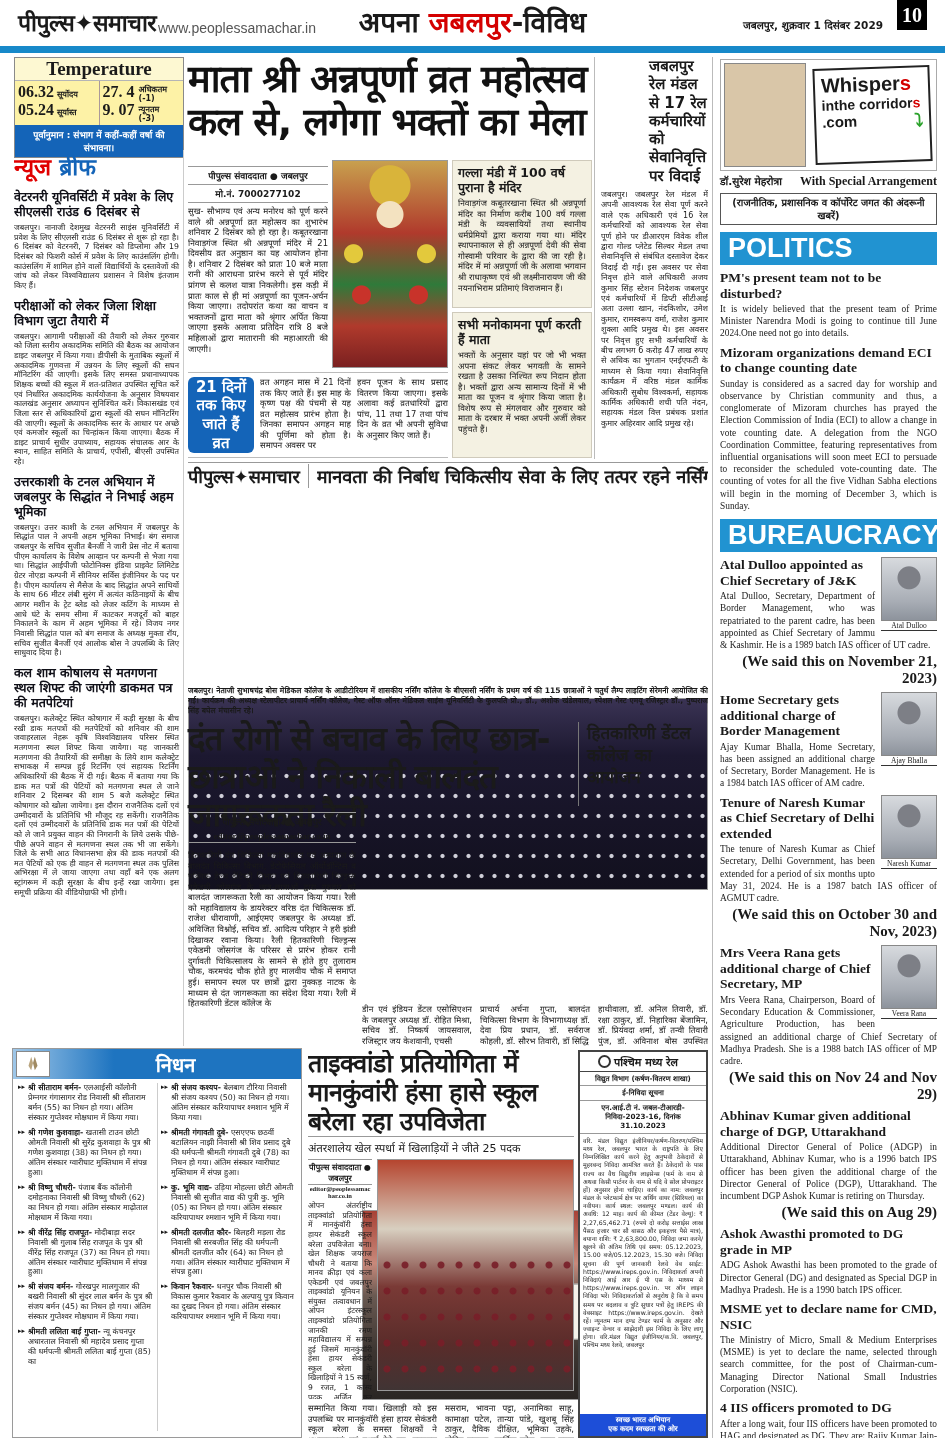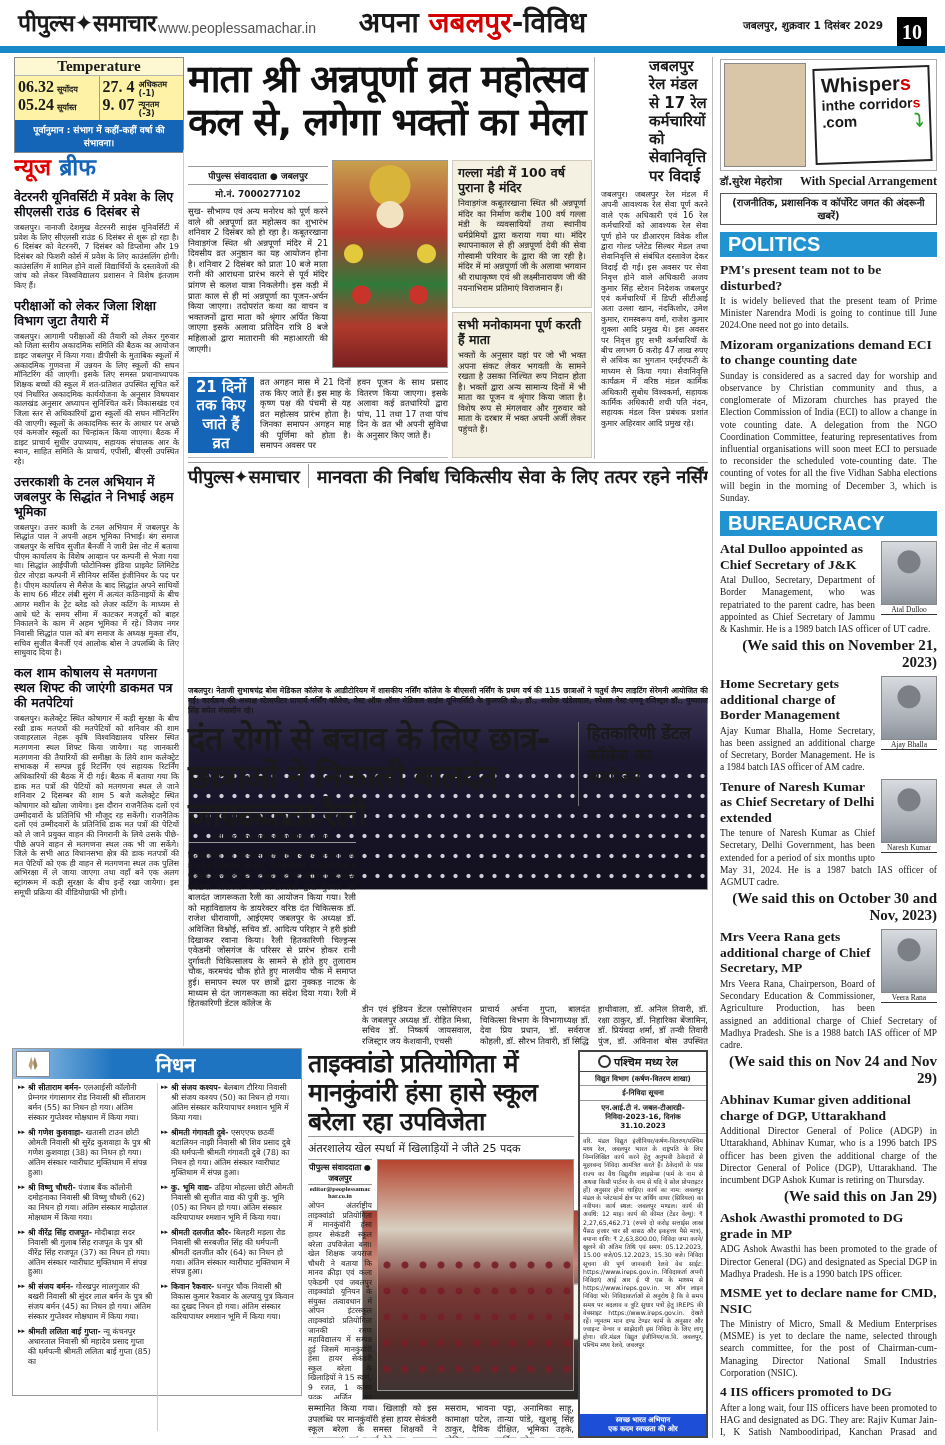--- a/index.html
+++ b/index.html
@@ -19,42 +19,42 @@
   .mast-title { font-size:28px; font-weight:bold; }
   .mast-title .red { color:#d40000; }
   .mast-date { font-size:10.5px; font-weight:bold; }
   .pageno { background:#000; color:#fff; font-weight:bold; font-size:20px; width:30px; height:30px;
             display:flex; align-items:center; justify-content:center; }
   .blue-bar { background:#1789c9; }
 
   
   .temp-box { border:1px solid #8a8a8a; background:#fdf2a6; }
   .temp-head { background:#fdf8d2; text-align:center; font-family:"Liberation Serif",serif;
-               font-weight:bold; font-size:15px; border-bottom:1px solid #b5b5b5; }
+               font-weight:bold; font-size:19px; border-bottom:1px solid #b5b5b5; }
   .temp-grid { display:flex; font-size:9px; }
   .temp-cell { padding:2px 3px; }
   .temp-big { font-size:16px; font-weight:bold; font-family:"Liberation Serif",serif; }
   .temp-lab { font-size:8px; font-weight:bold; }
   .forecast { background:#1464b8; color:#fff; font-size:9px; font-weight:bold; text-align:center; padding:3px 2px; }
 
   .nb-title { font-size:23px; font-weight:bold; }
   .nb-title .r { color:#e00000; } .nb-title .b { color:#1464b8; }
   .nb-item h3 { font-size:12.5px; line-height:1.2; margin:7px 0 4px; color:#101018; }
   .nb-item p { font-size:7.8px; line-height:1.24; }
 
   
   .main-head { font-size:38px; line-height:1.12; font-weight:bold; letter-spacing:-1px; color:#111; }
   .byline { font-size:9px; font-weight:bold; text-align:center; }
   .smallbody { font-size:8.4px; line-height:1.26; }
   .subbox { background:#f4f1e2; border:1px solid #cfcabb; padding:4px 5px; }
   .subbox h4 { font-size:12.5px; line-height:1.2; margin-bottom:3px; }
   .vrat-band { display:flex; border-top:1px solid #bbb; border-bottom:1px solid #bbb; padding:4px 0; gap:6px; }
   .vrat-blue { background:#1464b8; color:#fff; font-weight:bold; font-size:15px; line-height:1.25;
                width:66px; flex:0 0 66px; display:flex; align-items:center; justify-content:center;
-               text-align:center; padding:4px; }
+               text-align:center; padding:4px;border-radius:6px; }
 
   .rail-col { border-left:1px solid #bbb; padding-left:6px; }
   .rail-col h2 { font-size:15px; line-height:1.22; margin-bottom:5px;margin-left:48px; }
   .rail-col p { font-size:8px; line-height:1.3; }
 
   
   .nur-brand { font-size:18px; font-weight:bold; border-right:1px solid #999; padding-right:8px; }
   .nur-head { font-size:18px; font-weight:bold; white-space:nowrap; }
   .caption { font-size:7.6px; font-weight:bold; line-height:1.3; }
 
@@ -114,21 +114,21 @@
   .tender-head { display:flex; align-items:center; gap:3px; border-bottom:1px solid #444; padding:2px 18px; }
   .tender-logo { width:13px; height:13px; border-radius:50%; border:2px solid #333; flex:0 0 13px; }
   .tender-title { font-size:11px; font-weight:bold; }
   .tender-sub { font-size:7.2px; font-weight:bold; text-align:center; line-height:1.3; border-bottom:1px solid #999; padding:2px; }
   .tender-body { font-size:6.2px; line-height:1.32; padding:3px; text-align:justify; }
   .tender-foot { background:#1d4ed8; color:#fff; font-size:7px; font-weight:bold; text-align:center; padding:2px; line-height:1.3; }
 
   
   .rr { border-left:1px solid #bbb; padding:2px 0 0 7px; }
   .rr-bar { background:#2193d1; color:#fff; font-family:"Liberation Sans",sans-serif; font-weight:bold;
-            font-size:20px; padding:1px 8px; margin:7px 0 4px; }
+            font-size:27px; padding:1px 8px; margin:7px 0 4px; }
   .rr h3 { font-family:"Liberation Serif",serif; font-size:13.5px; line-height:1.15; margin:5px 0 2px; }
   .rr p  { font-family:"Liberation Serif",serif; font-size:9.4px; line-height:1.3; text-align:justify; }
   .rr .note { text-align:right; font-size:15px; font-weight:bold; margin:2px 0; font-family:"Liberation Serif",serif; }
   .clr { clear:both; }
   .wh-row { display:flex; gap:6px; border:1px solid #aaa; padding:3px; }
   .wh-logo { flex:1; border:2px solid #222; transform:rotate(-2deg); margin:4px 2px; padding:4px 6px;
              font-family:"Liberation Sans",sans-serif; }
   .wh-l1 { font-size:20px; font-weight:bold; }
   .wh-l2 { font-size:14px; font-weight:bold; }
   .wh-l3 { font-size:15px; font-weight:bold; }
@@ -142,21 +142,21 @@
 </head>
 <body>
 
 <div class="sheet">
 
   <div class="abs" style="left:0;top:6;width:945px;height:40px;">
     <div class="abs mast-logo hi" style="left:18px;top:6px;">पीपुल्स✦समाचार</div>
     <div class="abs mast-web sans" style="left:158px;top:20px;">www.peoplessamachar.in</div>
     <div class="abs mast-title hi" style="left:0;top:2px;width:945px;text-align:center;"><span>अपना </span><span class="red">जबलपुर</span><span>-विविध</span></div>
     <div class="abs mast-date hi" style="right:62px;top:18px;">जबलपुर, शुक्रवार 1 दिसंबर 2029</div>
-    <div class="abs pageno en" style="right:18px;top:17px;">10</div>
+    <div class="abs pageno en" style="right:18px;top:0;">10</div>
   </div>
   <div class="abs blue-bar" style="left:0;top:46px;width:945px;height:7px;"></div>
 
   <div class="abs temp-box" style="left:14px;top:57px;width:170px;">
     <div class="temp-head">Temperature</div>
     <div class="temp-grid">
       <div class="temp-cell" style="flex:1;border-right:1px solid #b5a;border-right-color:#a99;">
         <div><span class="temp-big">06.32</span> <b class="temp-lab">सूर्योदय</b></div>
         <div><span class="temp-big">05.24</span> <b class="temp-lab">सूर्यास्त</b></div>
       </div>
@@ -242,21 +242,21 @@
 
   <div class="abs ph ph-rally" style="left:362px;top:810px;width:346px;height:190px;">
     <div class="banner">Happy Children's Day</div>
   </div>
   <div class="abs clip" style="left:362px;top:1004px;width:346px;height:42px;display:flex;gap:8px;">
     <div class="smallbody just" style="flex:1;">डीन एवं इंडियन डेंटल एसोसिएशन के जबलपुर अध्यक्ष डॉ. रोहित मिश्रा, सचिव डॉ. निष्कर्ष जायसवाल, रजिस्ट्रार जय केशवानी, एचसी</div>
     <div class="smallbody just" style="flex:1;">प्राचार्य अर्चना गुप्ता, बालदंत चिकित्सा विभाग के विभागाध्यक्ष डॉ. देवा प्रिय प्रधान, डॉ. सर्वराज कोहली, डॉ. सौरभ तिवारी, डॉ सिद्धि</div>
     <div class="smallbody just" style="flex:1;">हाथीवाला, डॉ. अनिल तिवारी, डॉ. रक्षा ठाकुर, डॉ. निहारिका बेंजामिन, डॉ. प्रियंवदा शर्मा, डॉ तन्वी तिवारी पुंज, डॉ. अविनाश बोस उपस्थित रहे।</div>
   </div>
 
-  <div class="abs obit-box" style="left:12px;top:1048px;width:290px;height:348px;">
+  <div class="abs obit-box" style="left:12px;top:1048px;width:290px;height:390px;">
     <div class="obit-head">
       <div class="icon-box">
         <svg width="18" height="18" viewBox="0 0 20 20">
             <path d="M8 2 L10 9 L8 17 L5 12 Z" fill="#b9a47e"></path>
             <path d="M12 2 L10 9 L12 17 L15 12 Z" fill="#a08a62"></path>
           </svg>
       </div>
       <div class="obit-title">निधन</div>
     </div>
     <div class="obit-cols clip" style="height:356px;">
@@ -366,21 +366,21 @@
           <div class="img"></div>
           <div class="cap">Veera Rana</div>
         </div>
       <h3>Mrs Veera Rana gets additional charge of Chief Secretary, MP</h3>
       <p>Mrs Veera Rana, Chairperson, Board of Secondary Education &amp; Commissioner, Agriculture Production, has been assigned an additional charge of Chief Secretary of Madhya Pradesh. She is a 1988 batch IAS officer of MP cadre.</p>
       <div class="note clr">(We  said this on Nov 24 and Nov 29)</div>
     </div>
     <div>
       <h3>Abhinav Kumar given additional charge of DGP, Uttarakhand</h3>
       <p>Additional Director General of Police (ADGP) in Uttarakhand, Abhinav Kumar, who is a 1996 batch IPS officer has been given the additional charge of the Director General of Police (DGP), Uttarakhand. The incumbent DGP Ashok Kumar is retiring on Thursday.</p>
-      <div class="note">(We  said this on Jan 29)</div>
+      <div class="note">(We  said this on Aug 29)</div>
     </div>
     <div>
       <h3>Ashok Awasthi promoted to DG grade in MP</h3>
       <p>ADG Ashok Awasthi has been promoted to the grade of Director General (DG) and designated as Special DGP in Madhya Pradesh. He is a 1990 batch IPS officer.</p>
     </div>
     <div>
       <h3>MSME yet to declare name for CMD, NSIC</h3>
       <p>The Ministry of Micro, Small &amp; Medium Enterprises (MSME) is yet to declare the name, selected through search committee, for the post of Chairman-cum-Managing Director National Small Industries Corporation (NSIC).</p>
     </div>
     <div>

